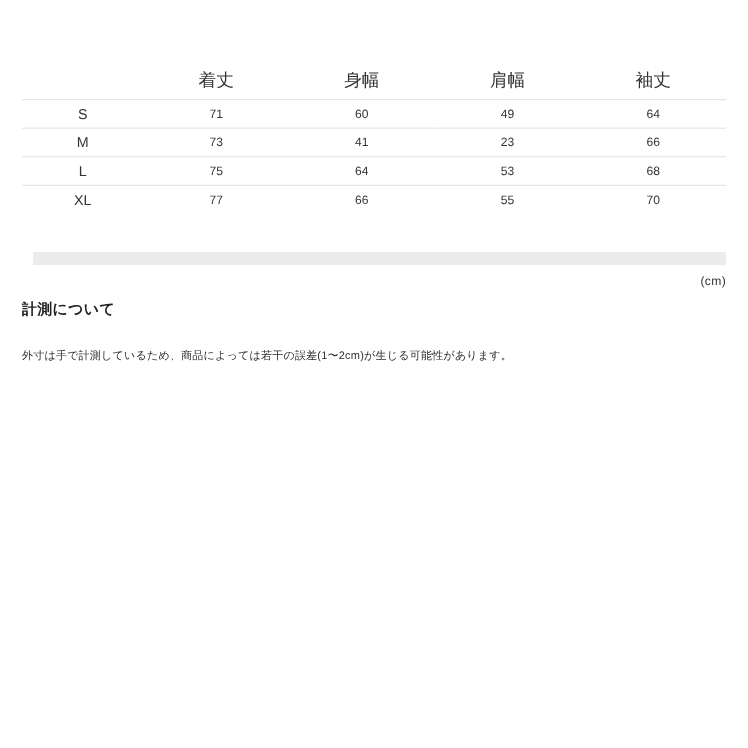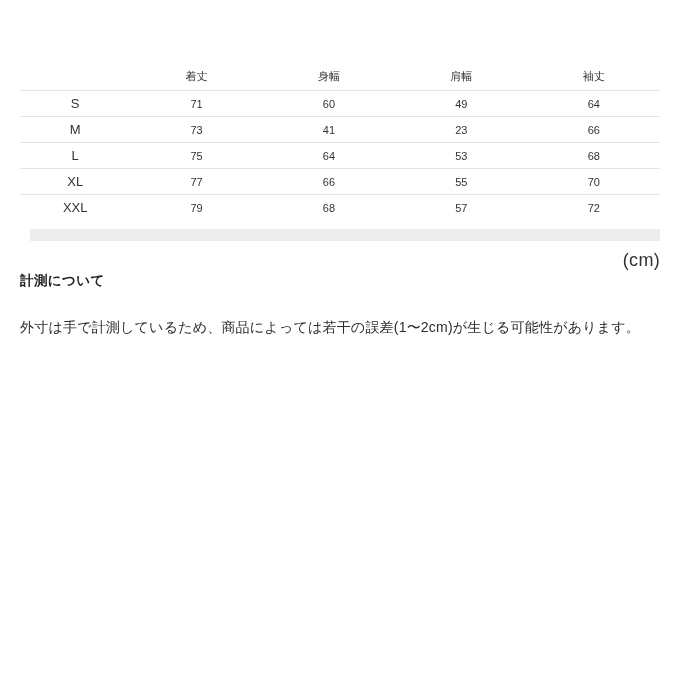--- a/index.html
+++ b/index.html
@@ -34,21 +34,21 @@
   .size-table td {
     font-weight: normal;
     font-size: 11px;
     color: #333333;
     padding: 0;
     height: 25px;
     vertical-align: middle;
     text-align: center;
   }
   .size-table thead th {
-    font-size: 11px;
+    font-size: 16px;
     color: #333333;
     height: 38px;
     vertical-align: bottom;
     padding-bottom: 6px;
   }
   .size-table col.c-label { width: 110px; }
   .size-table col.c-data  { width: 132px; }
 
   .size-table tbody tr td {
     border-bottom: 1px solid #e3e3e3;
@@ -72,41 +72,41 @@
     top: 229px;
     width: 630px;
     height: 12px;
     background: #ececec;
   }
 
   .unit {
     position: absolute;
     right: 20px;
     top: 250px;
-    font-size: 18px;
+    font-size: 11px;
     color: #333333;
     letter-spacing: 0.3px;
   }
 
   
   .notes-title {
     position: absolute;
     left: 20px;
     top: 272px;
     font-size: 13.5px;
     font-weight: bold;
     color: #222222;
     letter-spacing: 0.4px;
   }
   .notes-body {
     position: absolute;
     left: 20px;
     top: 316px;
     width: 645px;
-    font-size: 14px;
+    font-size: 10px;
     line-height: 1.6;
     color: #2b2b2b;
     letter-spacing: 0.2px;
   }
 </style>
 </head>
 <body>
 
 <div class="page">
 
@@ -149,27 +149,20 @@
         <td>53</td>
         <td>68</td>
       </tr>
       <tr>
         <td class="label-cell">XL</td>
         <td>77</td>
         <td>66</td>
         <td>55</td>
         <td>70</td>
       </tr>
-      <tr>
-        <td class="label-cell">XXL</td>
-        <td>79</td>
-        <td>68</td>
-        <td>57</td>
-        <td>72</td>
-      </tr>
     </tbody>
   </table>
 
   <div class="grey-band"></div>
 
   <div class="unit">(cm)</div>
 
   <div class="notes-title">計測について</div>
   <div class="notes-body">外寸は手で計測しているため、商品によっては若干の誤差(1〜2cm)が生じる可能性があります。</div>
 

